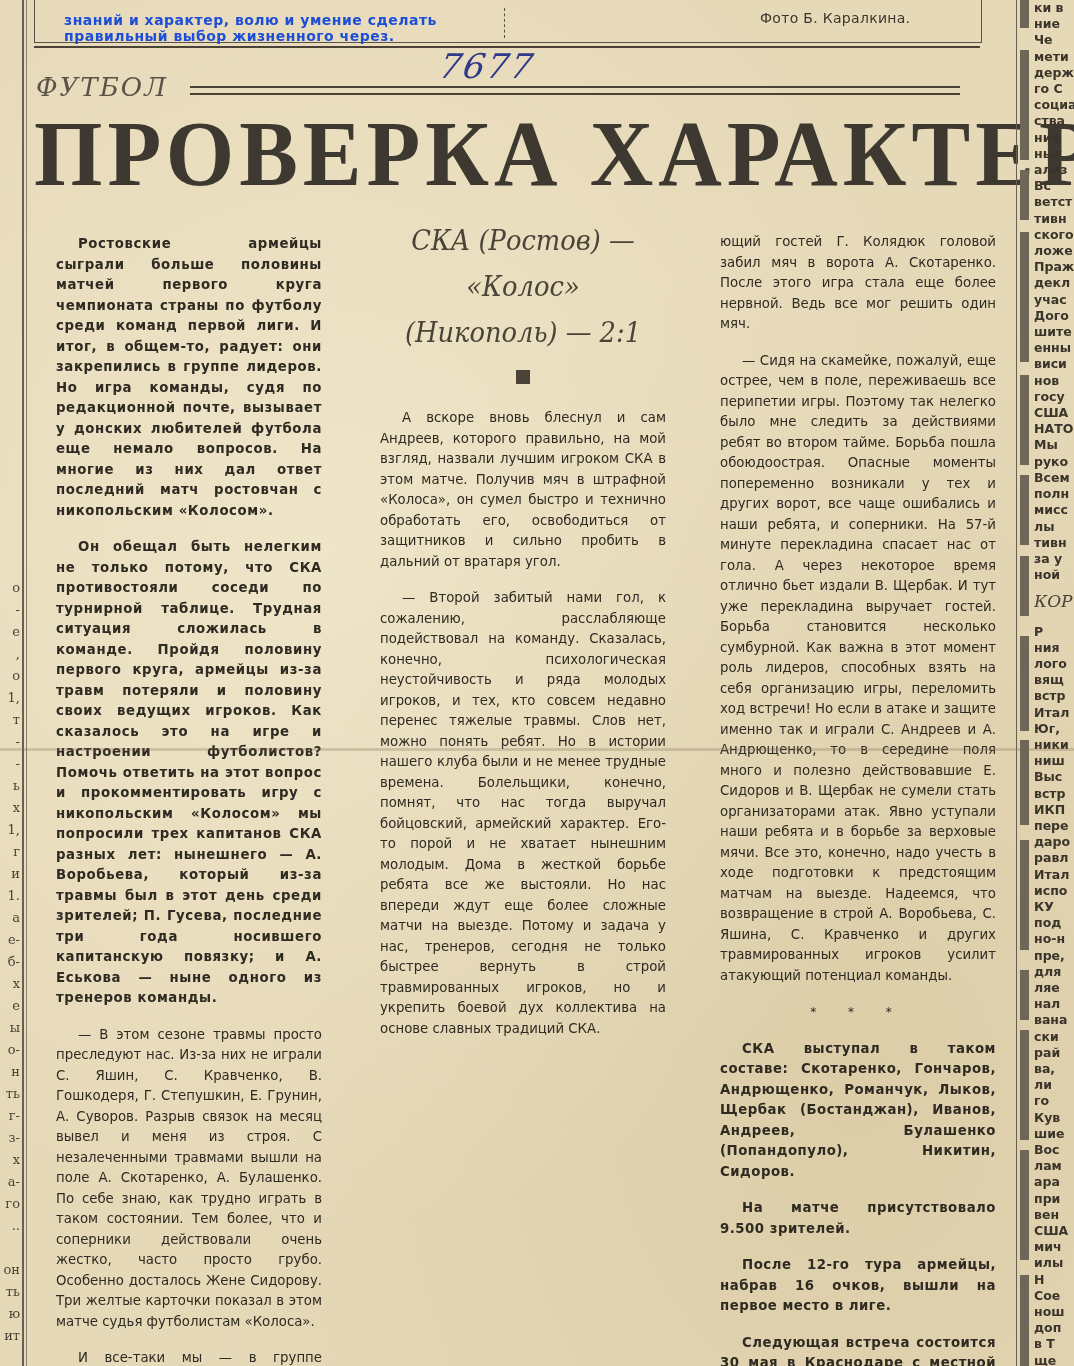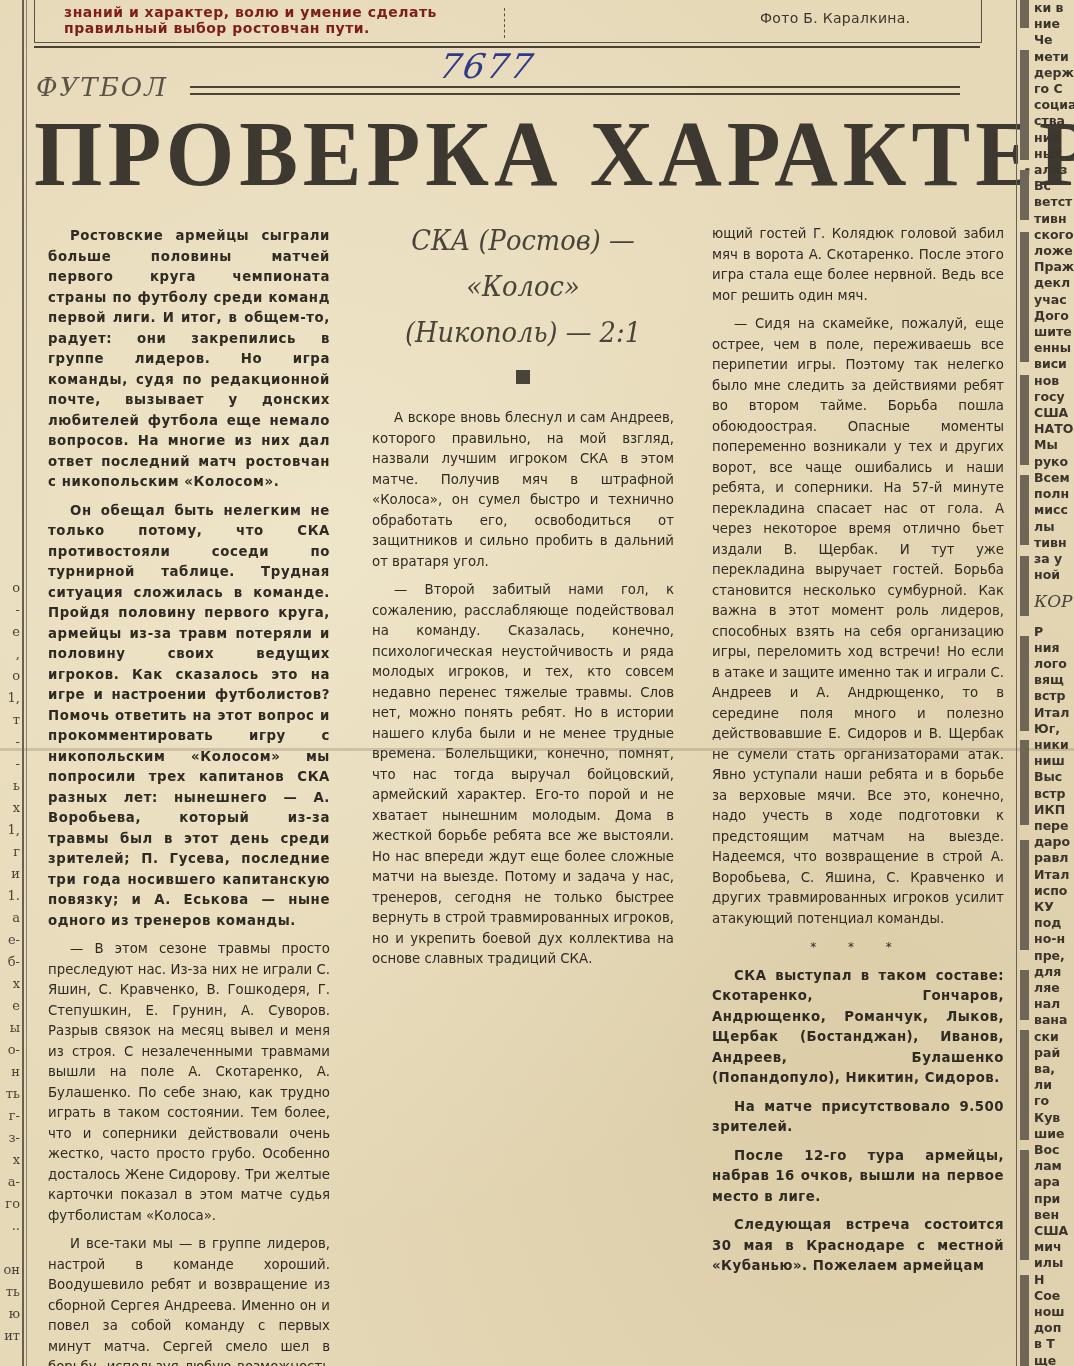--- a/index.html
+++ b/index.html
@@ -12,22 +12,22 @@
     color: #2f2a22;
     font-family: "DejaVu Sans", sans-serif;
   }
   .abs { position: absolute; }
   
   .top-box {
     left: 34px; top: -6px; width: 946px; height: 48px;
     border: 1.5px solid #5a5246; border-top: none;
   }
   .top-box-text {
-    left: 64px; top: 4px; width: 440px;
-    font-size: 14px; font-weight: bold; line-height: 16px; color: #7f1d1d;
+    left: 64px; top: 12px; width: 440px;
+    font-size: 14px; font-weight: bold; line-height: 16px; color: #1d4ed8;
     letter-spacing: 0.5px;
   }
   .top-box-divider { left: 504px; top: 8px; height: 30px; border-left: 1.5px dashed #5a5246; }
   .photo-credit {
     left: 760px; top: 10px; font-size: 14px; color: #3c362c; letter-spacing: 0.3px;
   }
   .top-rule { left: 34px; top: 46px; width: 946px; border-top: 2px solid #4a4236; }
 
   
   .rubric {
@@ -49,21 +49,21 @@
     font-size: 88px; line-height: 96px; color: #3d3830; letter-spacing: 5px;
     transform: scaleY(1.05); transform-origin: top left;
     white-space: nowrap;
   }
 
   
   .col {
     position: absolute; text-align: justify; hyphens: manual;
     font-size: 13.3px; line-height: 20.5px; color: #2f2a22;
   }
-  .col p { margin: 8px; text-indent: 22px; }
+  .col p { margin: 16px; text-indent: 22px; }
   .col p + p { margin-top: 6px; }
   .col1 { left: 40px; top: 218px; width: 298px; }
   .col1 .lead { font-weight: bold; letter-spacing: 0.6px; }
   .col2 { left: 364px; top: 218px; width: 318px; }
   .col3 { left: 704px; top: 216px; width: 308px; }
   .speaker { font-weight: bold; text-indent: 22px; margin-top: 12px !important; margin-bottom: 2px; }
   .subhead {
     font-family: "DejaVu Serif", serif; font-style: italic;
     font-size: 28px; line-height: 46px; text-align: center; color: #4a4438;
     transform: scaleX(0.92);
@@ -129,21 +129,21 @@
       <div class="abs left-frag" style="top: 1306px;">ю</div>
       <div class="abs left-frag" style="top: 1328px;">ит</div>
     </div>
 </div>
 <div class="abs left-edge-rule"></div>
 <div class="abs left-edge-rule2"></div>
 
 <div class="abs top-box"></div>
 <div class="abs top-box-text">
   <div>знаний и характер, волю и умение сделать</div>
-  <div>правильный выбор ростовчан пути.</div>
+  <div>правильный выбор жизненного через.</div>
 </div>
 <div class="abs top-box-divider"></div>
 <div class="abs photo-credit">Фото Б. Каралкина.</div>
 <div class="abs top-rule"></div>
 
 <div class="abs rubric">ФУТБОЛ</div>
 <div class="abs rubric-line1"></div>
 <div class="abs rubric-line2"></div>
 <div class="abs handwritten">7677</div>
 

